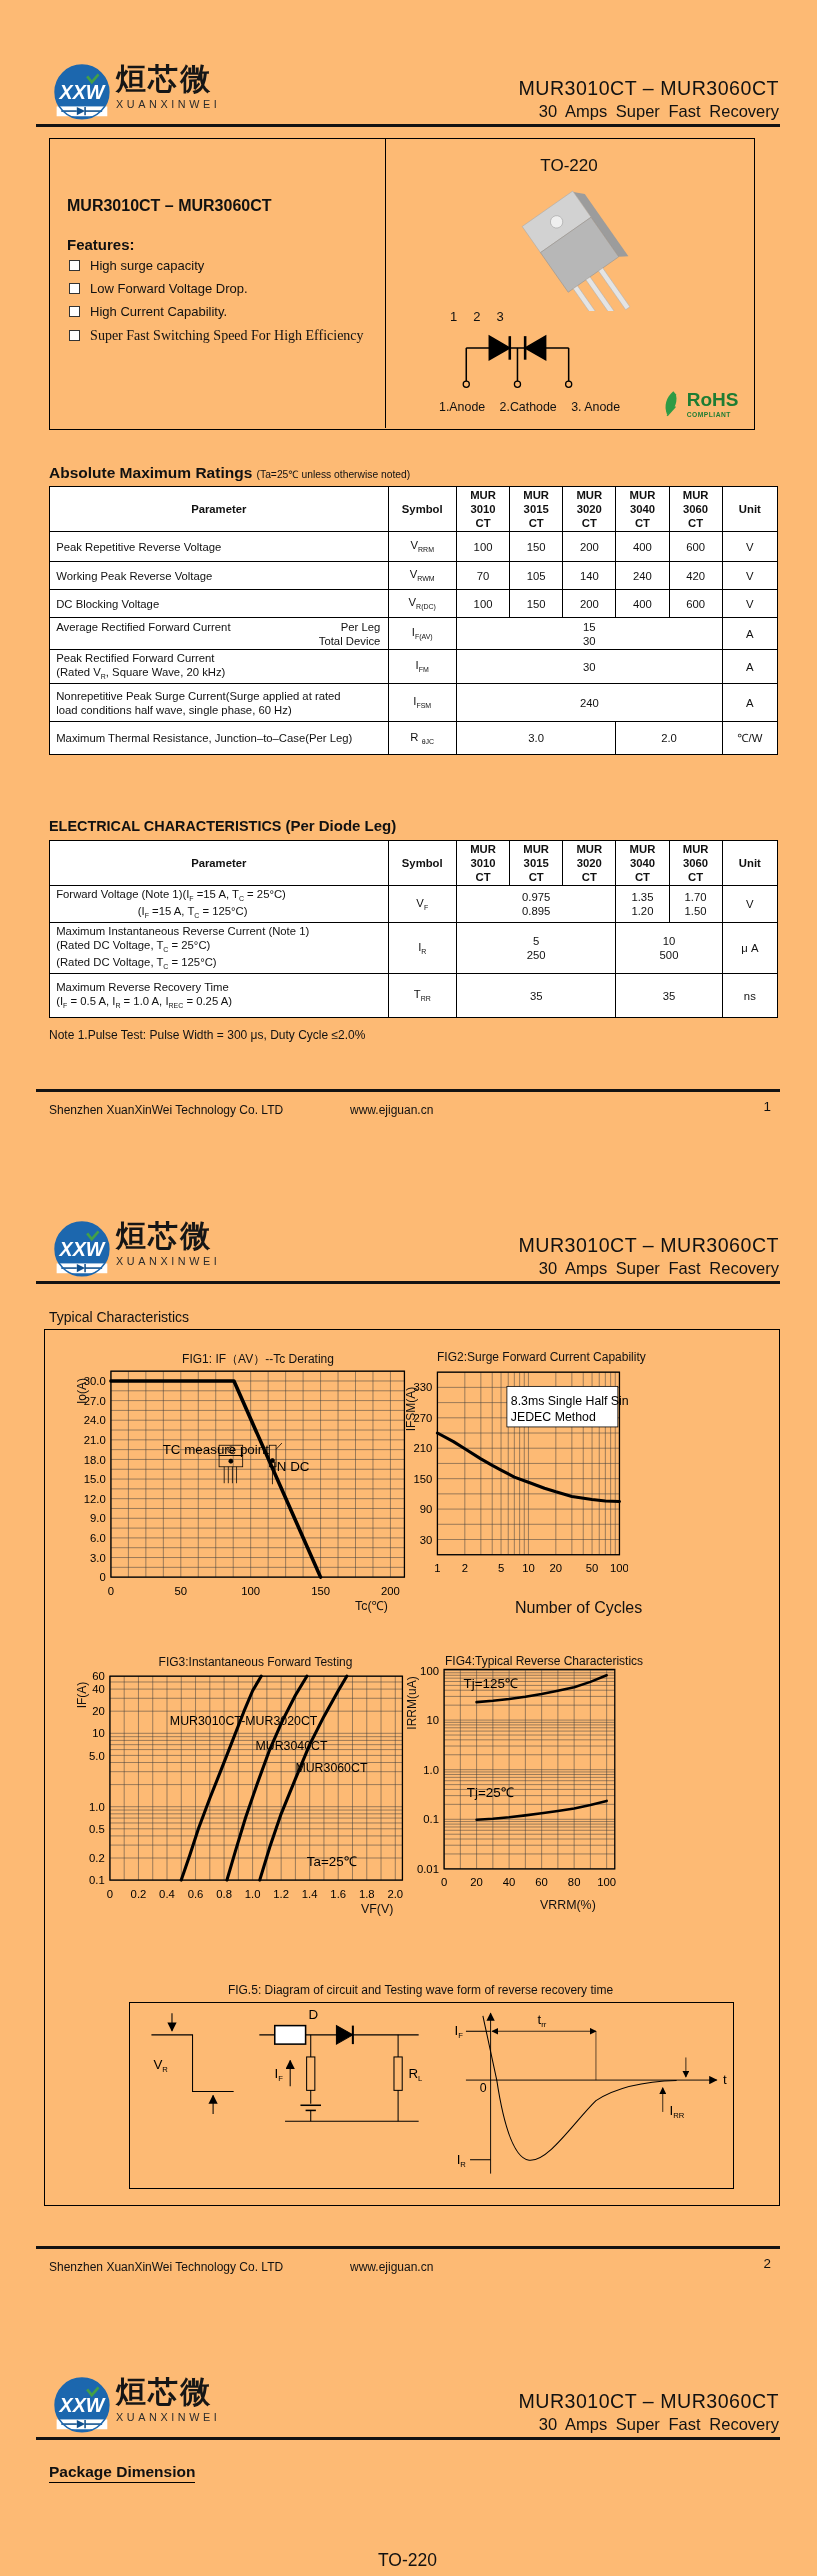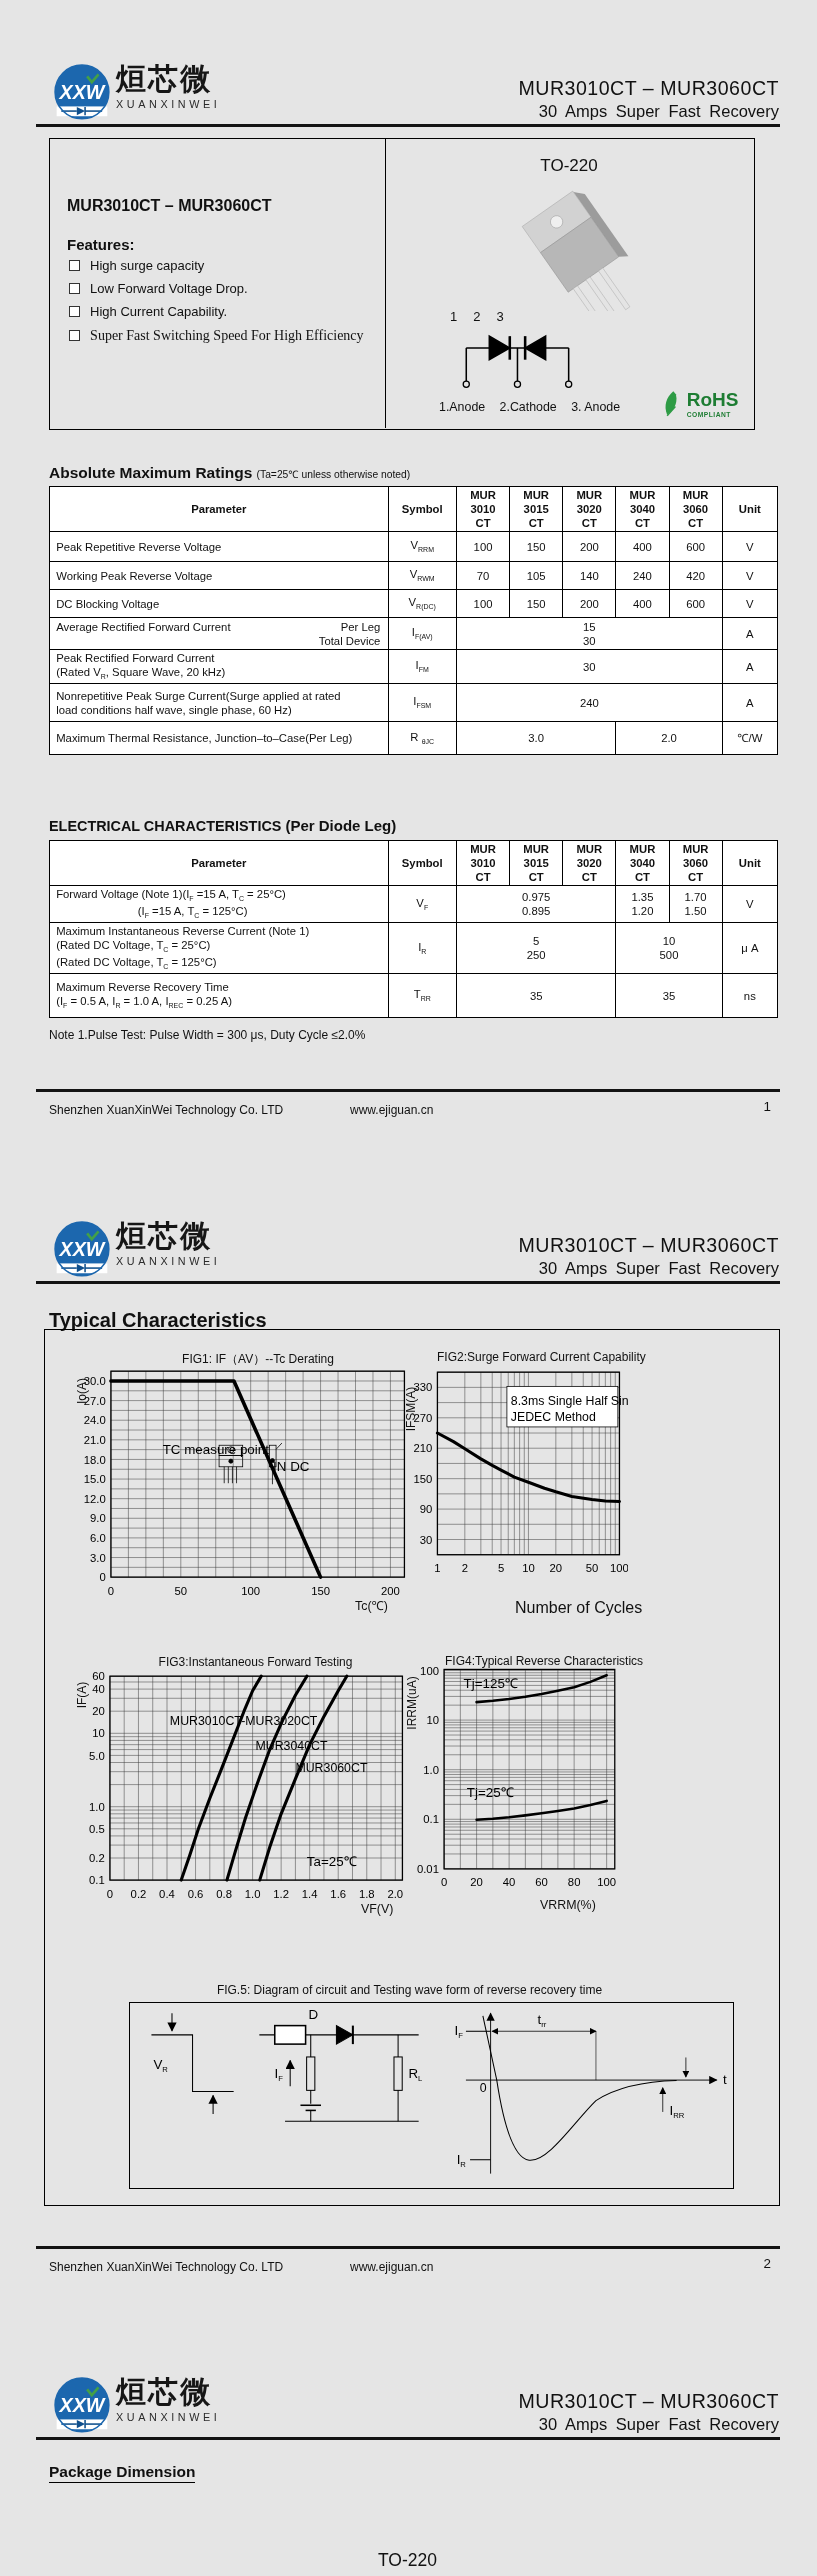--- a/index.html
+++ b/index.html
@@ -1,17 +1,17 @@
 <!DOCTYPE html>
 <html style="font-size:8.2px"><head>
 <meta charset="utf-8">
 <style>
   html,body{margin:0;padding:0;background:#e8e8e8}
   #sheet{position:relative;width:818px;height:3470px;background:#fff;font-family:"Liberation Sans",sans-serif;color:#111;overflow:hidden}
-  .page{position:absolute;left:0;width:818px;height:1157px;background:#e5e5e5}
+  .page{position:absolute;left:0;width:818px;height:1157px;background:#fdba74}
   #pg1{top:0}#pg2{top:1157px}#pg3{top:2313px}
   .abs{position:absolute}
   .rule{background:#131313;height:3.1px}
   
   table.dtable{border-collapse:collapse;table-layout:fixed;width:729px;border:1.5px solid #000;background:#fff}
   table.dtable th,table.dtable td{border:0.8px solid #000;font-size:11.3px;padding:1px 4.1px;text-align:center;vertical-align:middle;line-height:1.25;color:#111}
   table.dtable th{font-weight:bold;white-space:pre-line;border-bottom:1.5px solid #000}
   table.dtable td{white-space:pre-line}
   table.dtable td.pcol{text-align:left;white-space:pre-wrap;padding-left:6.2px}
   table.dtable sub{font-size:0.62em}
@@ -330,21 +330,21 @@
     <div class="abs" style="left:62px;top:1px">
       <div style="font-size:30px;font-weight:bold;letter-spacing:2.1px;line-height:1;color:#161616">烜芯微</div>
       <div style="font-size:10.8px;letter-spacing:3.6px;color:#2b2b2b;margin-top:3.6px">XUANXINWEI</div>
     </div>
   </div>
   <div class="abs" style="right:39px;top:77px;font-size:19.6px;letter-spacing:0.5px;white-space:nowrap">MUR3010CT – MUR3060CT</div>
   <div class="abs" style="right:39px;top:102px;font-size:16.5px;word-spacing:4.1px;white-space:nowrap">30 Amps Super Fast Recovery</div>
   <div class="abs rule" style="left:36px;top:124px;width:744px"></div>
 </div>
 
-    <div class="abs" style="left:49px;top:152px;font-size:20px;font-weight:bold">Typical Characteristics</div>
+    <div class="abs" style="left:49px;top:152px;font-size:14px;font-weight:normal">Typical Characteristics</div>
     <div class="abs" style="left:44px;top:172px;width:734px;height:875px;border:1px solid #000"></div>
 
     <div class="figtitle" style="left:111px;top:194px;width:294px">FIG1: IF（AV）--Tc Derating</div>
     <div class="figtitle" style="left:437px;top:193px;width:182px">FIG2:Surge Forward Current Capability</div>
     <div class="figtitle" style="left:109px;top:498px;width:293px">FIG3:Instantaneous Forward Testing</div>
     <div class="figtitle" style="left:445px;top:497px;width:171px">FIG4:Typical Reverse Characteristics</div>
 
     <div class="abs" style="left:72px;top:208px"><svg width="342" height="242" viewBox="0 0 663 470">
           <line x1="75" y1="12" x2="75" y2="412" stroke="#3c3c3c" stroke-width="1"></line>
           <line x1="108.92857142857142" y1="12" x2="108.92857142857142" y2="412" stroke="#3c3c3c" stroke-width="1"></line>
@@ -619,21 +619,21 @@
           <line x1="24" y1="46" x2="24" y2="78"></line>
         <line x1="32" y1="46" x2="32" y2="78"></line>
           <line x1="40" y1="46" x2="40" y2="78"></line>
         <rect x="104" y="4" width="13" height="42"></rect>
         <circle cx="110" cy="34" r="4" fill="#000"></circle>
         <line x1="110" y1="46" x2="110" y2="80"></line>
         <line x1="117" y1="12" x2="130" y2="-2"></line>
       </g>
     </svg>
 
-    <div class="figtitle" style="left:170px;top:826px;width:479px">FIG.5: Diagram of circuit and Testing wave form of reverse recovery time</div>
+    <div class="figtitle" style="left:181px;top:826px;width:479px">FIG.5: Diagram of circuit and Testing wave form of reverse recovery time</div>
     <div class="abs" style="left:129px;top:845px;width:603px;height:185px;border:0.8px solid #000">
       <svg width="603" height="185" viewBox="0 0 1170 360">
         <defs>
           <marker id="arw2" viewBox="0 0 10 10" refX="9" refY="5" markerWidth="9" markerHeight="9" orient="auto-start-reverse">
               <path d="M0,0 L10,5 L0,10 z" fill="#000"></path>
             </marker>
         </defs>
         <g stroke="#000" fill="none" stroke-width="2">
 
           <path d="M40,62 H120 V172 H200"></path>

